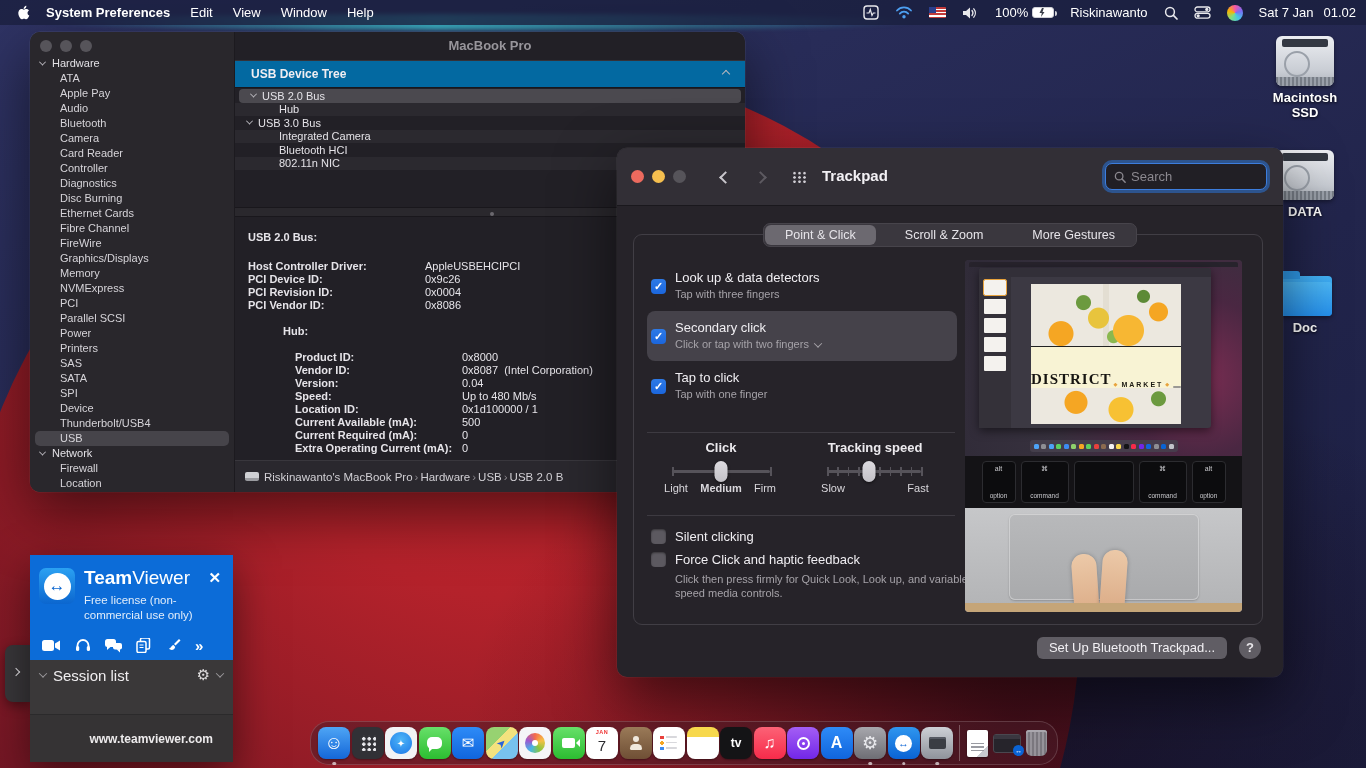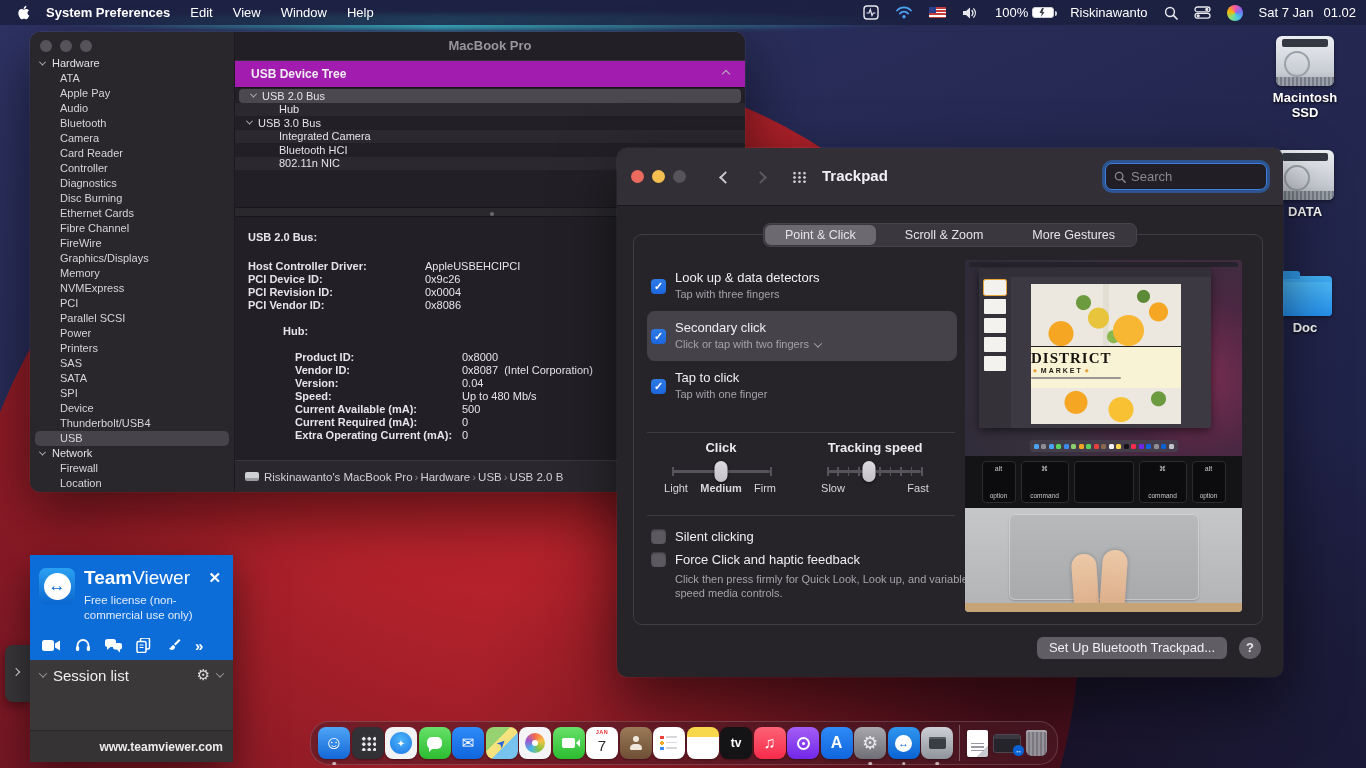--- a/index.html
+++ b/index.html
@@ -44,21 +44,21 @@
   .si-lights { position:absolute; left:10px; top:8px; display:flex; gap:8px; }
   .si-lights i { width:12px; height:12px; border-radius:50%; background:#56545a; }
   .si-sidebar { position:absolute; left:0; top:0; width:205px; height:100%; background:#29272c; border-right:1px solid #1c1a1f; padding-top:24px; overflow:hidden; }
   .si-item { position:relative; height:15px; line-height:15px; font-size:11px; color:#d6d4d9; padding-left:30px; white-space:nowrap; }
   .si-item.group { padding-left:22px; color:#e2e0e5; }
   .si-item.group .chev { position:absolute; left:10px; top:5px; width:5px; height:5px; }
   .si-item.selected::before { content:""; position:absolute; left:5px; right:5px; top:0; bottom:0; background:#46444a; border-radius:5px; }
   .si-item span { position:relative; }
   .si-content { position:absolute; left:205px; top:0; right:0; bottom:0; background:#222026; }
   .si-title { position:absolute; top:6px; width:100%; text-align:center; font-size:13px; font-weight:bold; color:#98959b; }
-  .si-secheader { position:absolute; top:28px; left:0; right:0; height:28px; background:#a21caf; border-top:1px solid #343238; border-bottom:1px solid #19171c; display:flex; align-items:center; padding:0 16px; }
+  .si-secheader { position:absolute; top:28px; left:0; right:0; height:28px; background:#0369a1; border-top:1px solid #343238; border-bottom:1px solid #19171c; display:flex; align-items:center; padding:0 16px; }
   .si-secheader .lbl { font-size:12px; font-weight:bold; color:#f0eef2; flex:1; }
   .si-tree { position:absolute; top:57px; left:0; right:0; height:118px; }
   .tree-row { position:relative; height:13.5px; display:flex; align-items:center; font-size:11px; color:#e4e2e7; }
   .tree-row.stripe { background:#2b292f; }
   .tree-row.selected { background:#4b494f; border-radius:4px; margin:0 4px; }
   .tree-row .chev { width:5px; height:5px; margin:0 6px 0 12px; } .tree-row .pad1 { padding-left:44px; }
   .si-splitter { position:absolute; top:175px; left:0; right:0; height:10px; background:#2a282d; border-top:1px solid #19171c; border-bottom:1px solid #19171c; }
   .si-splitter i { position:absolute; left:50%; top:3.5px; width:4px; height:4px; border-radius:50%; background:#6b686e; }
   .si-details { position:absolute; top:185px; left:0; right:0; bottom:32px; padding:14px 0 0 13px; font-size:11px; color:#e6e4e9; overflow:hidden; }
   .kv { display:flex; height:13px; line-height:13px; }
@@ -123,21 +123,21 @@
     background:
       radial-gradient(circle at 20% 80%, #f5a623 0 12px, transparent 13px),
       radial-gradient(circle at 45% 55%, #e8c43d 0 10px, transparent 11px),
       radial-gradient(circle at 65% 75%, #f7b733 0 15px, transparent 16px),
       radial-gradient(circle at 85% 45%, #f5a623 0 9px, transparent 10px),
       radial-gradient(circle at 35% 30%, #6c9a3f 0 7px, transparent 8px),
       radial-gradient(circle at 75% 20%, #5d8a36 0 6px, transparent 7px),
       radial-gradient(circle at 55% 85%, #8ab84f 0 6px, transparent 7px),
       linear-gradient(90deg,#ece8df 0 48%, #e3ded2 48% 52%, #ece8df 52%);
   }
-  .pv-band { position:absolute; left:0; top:62px; right:0; height:42px; background:#f8f3d4; border-top:1.5px solid #222; display:flex; flex-direction:column; align-items:flex-start; }
+  .pv-band { position:absolute; left:0; top:62px; right:0; height:42px; background:#f8f3d4; border-top:1.5px solid #222; display:flex; flex-direction:row; align-items:flex-end; }
   .pv-district { font-size:15px; font-weight:bold; letter-spacing:1px; color:#171512; margin-top:3px; font-family:"Liberation Serif",serif; }
   .pv-market { font-size:7px; font-weight:bold; letter-spacing:2px; color:#1c1a14; }
   .pv-market::before,.pv-market::after { content:"◆"; color:#e8a33d; font-size:5px; vertical-align:1px; padding:0 2px; }
   .pv-tagline { width:90px; height:2px; background:#9a9894; margin-top:3px; border-radius:1px; }
   .pv-fruit-bottom { position:absolute; left:0; top:104px; right:0; bottom:0;
     background:
       radial-gradient(circle at 30% 40%, #f5a623 0 11px, transparent 12px),
       radial-gradient(circle at 60% 60%, #f7c133 0 12px, transparent 13px),
       radial-gradient(circle at 85% 30%, #6c9a3f 0 7px, transparent 8px),
       #ece8df; }
@@ -166,21 +166,21 @@
   .tv-icons svg { display:block; }
   .tv-more { color:#fff; font-size:15px; font-weight:bold; letter-spacing:-2px; }
   .tv-session { position:absolute; left:0; top:105px; right:0; height:30px; display:flex; align-items:center; color:#f0eef0; padding:0 10px; gap:7px; }
   .tv-session .lbl { font-size:15px; flex:1; }
   .tv-gear { color:#dcdadb; font-size:15px; }
   .tv-row { position:absolute; left:0; top:135px; right:0; height:40px; display:flex; align-items:center; padding:0 12px; gap:8px; color:#f0eef0; }
   .tv-person { width:16px; height:16px; position:relative; }
   .tv-person::before { content:""; position:absolute; left:4.5px; top:0; width:7px; height:7px; border-radius:50%; background:#b9b7ba; }
   .tv-person::after { content:""; position:absolute; left:1px; bottom:0; width:14px; height:7px; border-radius:7px 7px 2px 2px; background:#b9b7ba; }
   .tv-row .name { flex:1; font-size:13px; display:flex; align-items:center; gap:6px; }
-  .tv-footer { position:absolute; left:0; bottom:0; right:0; height:32px; border-top:1px solid #2b2a2b; background:#353334; display:flex; align-items:center; justify-content:flex-end; padding:0 10px; color:#edebec; font-size:12px; font-weight:bold; }
+  .tv-footer { position:absolute; left:0; bottom:0; right:0; height:48px; border-top:1px solid #2b2a2b; background:#353334; display:flex; align-items:center; justify-content:flex-end; padding:0 20px; color:#edebec; font-size:12px; font-weight:bold; }
 
   
   .dicon { position:absolute; z-index:5; width:90px; text-align:center; }
   .dlabel { margin-top:4px; color:#fff; font-size:13px; font-weight:bold; text-shadow:0 1px 3px rgba(0,0,0,.85); }
   .drive { position:relative; width:58px; height:50px; margin:0 auto; background:linear-gradient(#eceef2 0%,#c9cdd4 70%,#aeb3bb 100%); border-radius:6px; box-shadow:0 2px 4px rgba(0,0,0,.4); }
   .drive::before { content:""; position:absolute; left:6px; top:3px; right:6px; height:8px; background:#333842; border-radius:2px; }
   .drive::after { content:""; position:absolute; left:8px; top:15px; width:22px; height:22px; border:2px solid #9aa0a9; border-radius:50%; }
   .drive .vents { position:absolute; left:0; bottom:0; right:0; height:9px; background:repeating-linear-gradient(90deg,#777d86 0 2px,#9aa0a9 2px 4px); border-radius:0 0 6px 6px; }
   .folder { position:relative; width:54px; height:40px; margin:8px auto 0; background:linear-gradient(#42b0f4,#1a80e2); border-radius:4px; box-shadow:0 2px 4px rgba(0,0,0,.4); }
   .folder::before { content:""; position:absolute; left:0; top:-5px; width:22px; height:8px; background:#2f9ae9; border-radius:3px 3px 0 0; }
@@ -407,20 +407,24 @@
             </div>
             <div class="kv">
               <span class="k">Version:</span>
               <span class="v">0.04</span>
             </div>
             <div class="kv">
               <span class="k">Speed:</span>
               <span class="v">Up to 480 Mb/s</span>
             </div>
             <div class="kv">
+              <span class="k">Location ID:</span>
+              <span class="v">0x1d100000 / 1</span>
+            </div>
+            <div class="kv">
               <span class="k">Current Available (mA):</span>
               <span class="v">500</span>
             </div>
             <div class="kv">
               <span class="k">Current Required (mA):</span>
               <span class="v">0</span>
             </div>
             <div class="kv">
               <span class="k">Extra Operating Current (mA):</span>
               <span class="v">0</span>

